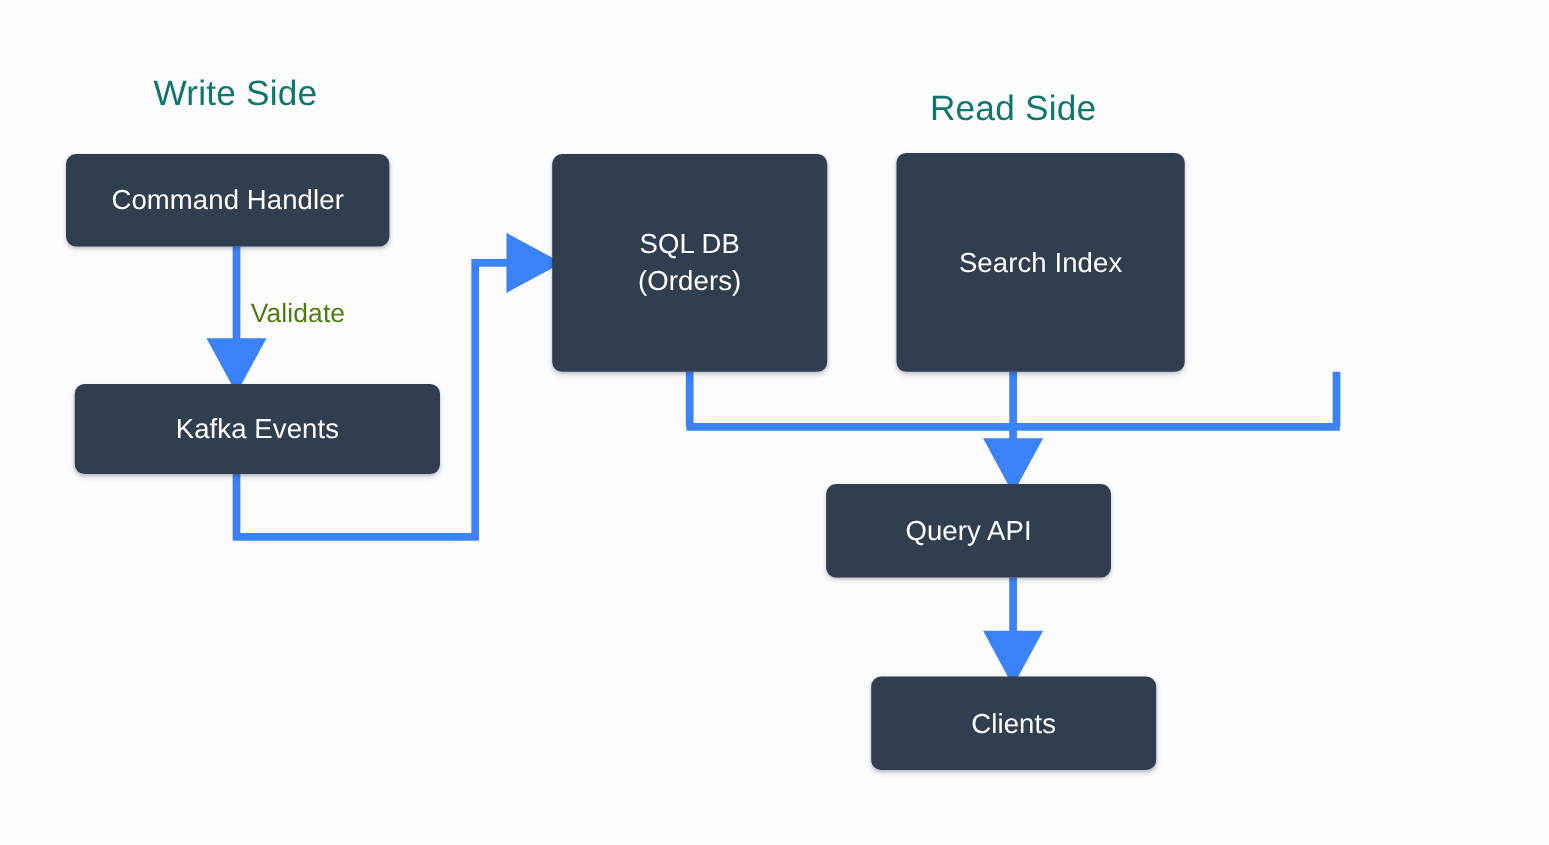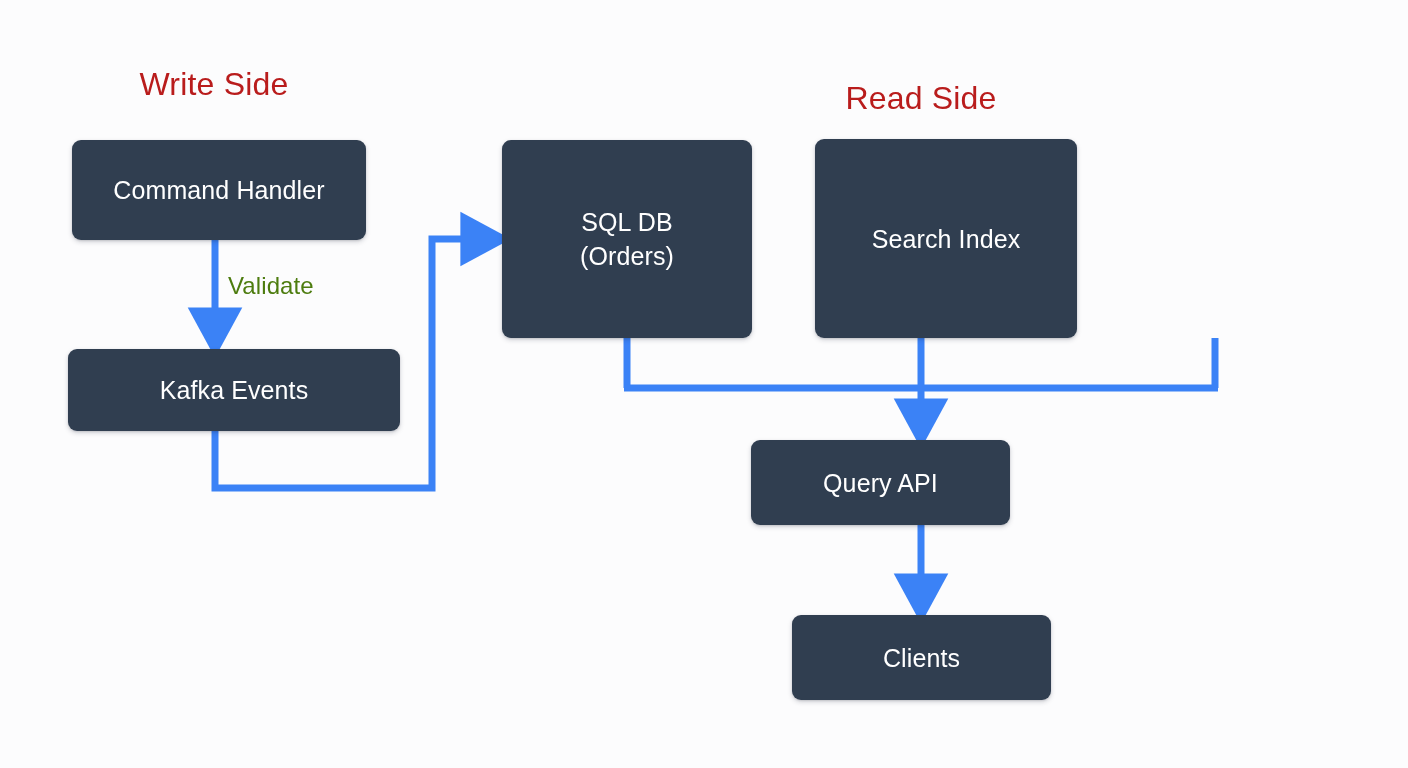--- a/index.html
+++ b/index.html
@@ -25,21 +25,21 @@
     left: 0;
     top: 0;
     width: 1408px;
     height: 768px;
     pointer-events: none;
   }
   .lane-title {
     position: absolute;
     font-size: 32px;
     font-weight: 400;
-    color: #b91c1c;
+    color: #0f766e;
     letter-spacing: 0.2px;
     white-space: nowrap;
     text-align: center;
     transform: translateX(-50%);
   }
   .node {
     position: absolute;
     background: #303e50;
     border-radius: 9px;
     box-shadow: 0 2px 5px rgba(15, 23, 42, 0.18),
@@ -62,21 +62,21 @@
   }
   .edge-label {
     position: absolute;
     font-size: 24px;
     color: #4d7c0f;
     white-space: nowrap;
     letter-spacing: 0.1px;
   }
 
   
-  #node-command-handler { left: 72px;   top: 140px; width: 294px; height: 100px;  }
+  #node-command-handler { left: 60px;   top: 140px; width: 294px; height: 84px;  }
   #node-kafka-events    { left: 68px;   top: 349px; width: 332px; height: 82px;  }
   #node-sql-db          { left: 502px;  top: 140px; width: 250px; height: 198px; }
   #node-search-index    { left: 790px;  top: 139px; width: 262px; height: 199px; margin-left: 25px; }
   #node-cache           { left: 1087px; top: 140px; width: 253px; height: 198px; }
   #node-query-api       { left: 751px;  top: 440px; width: 259px; height: 85px;  }
   #node-clients         { left: 792px;  top: 615px; width: 259px; height: 85px;  }
 
   
   #lane-write { left: 214px; top: 66px; }
   #lane-read  { left: 921px; top: 80px; }

